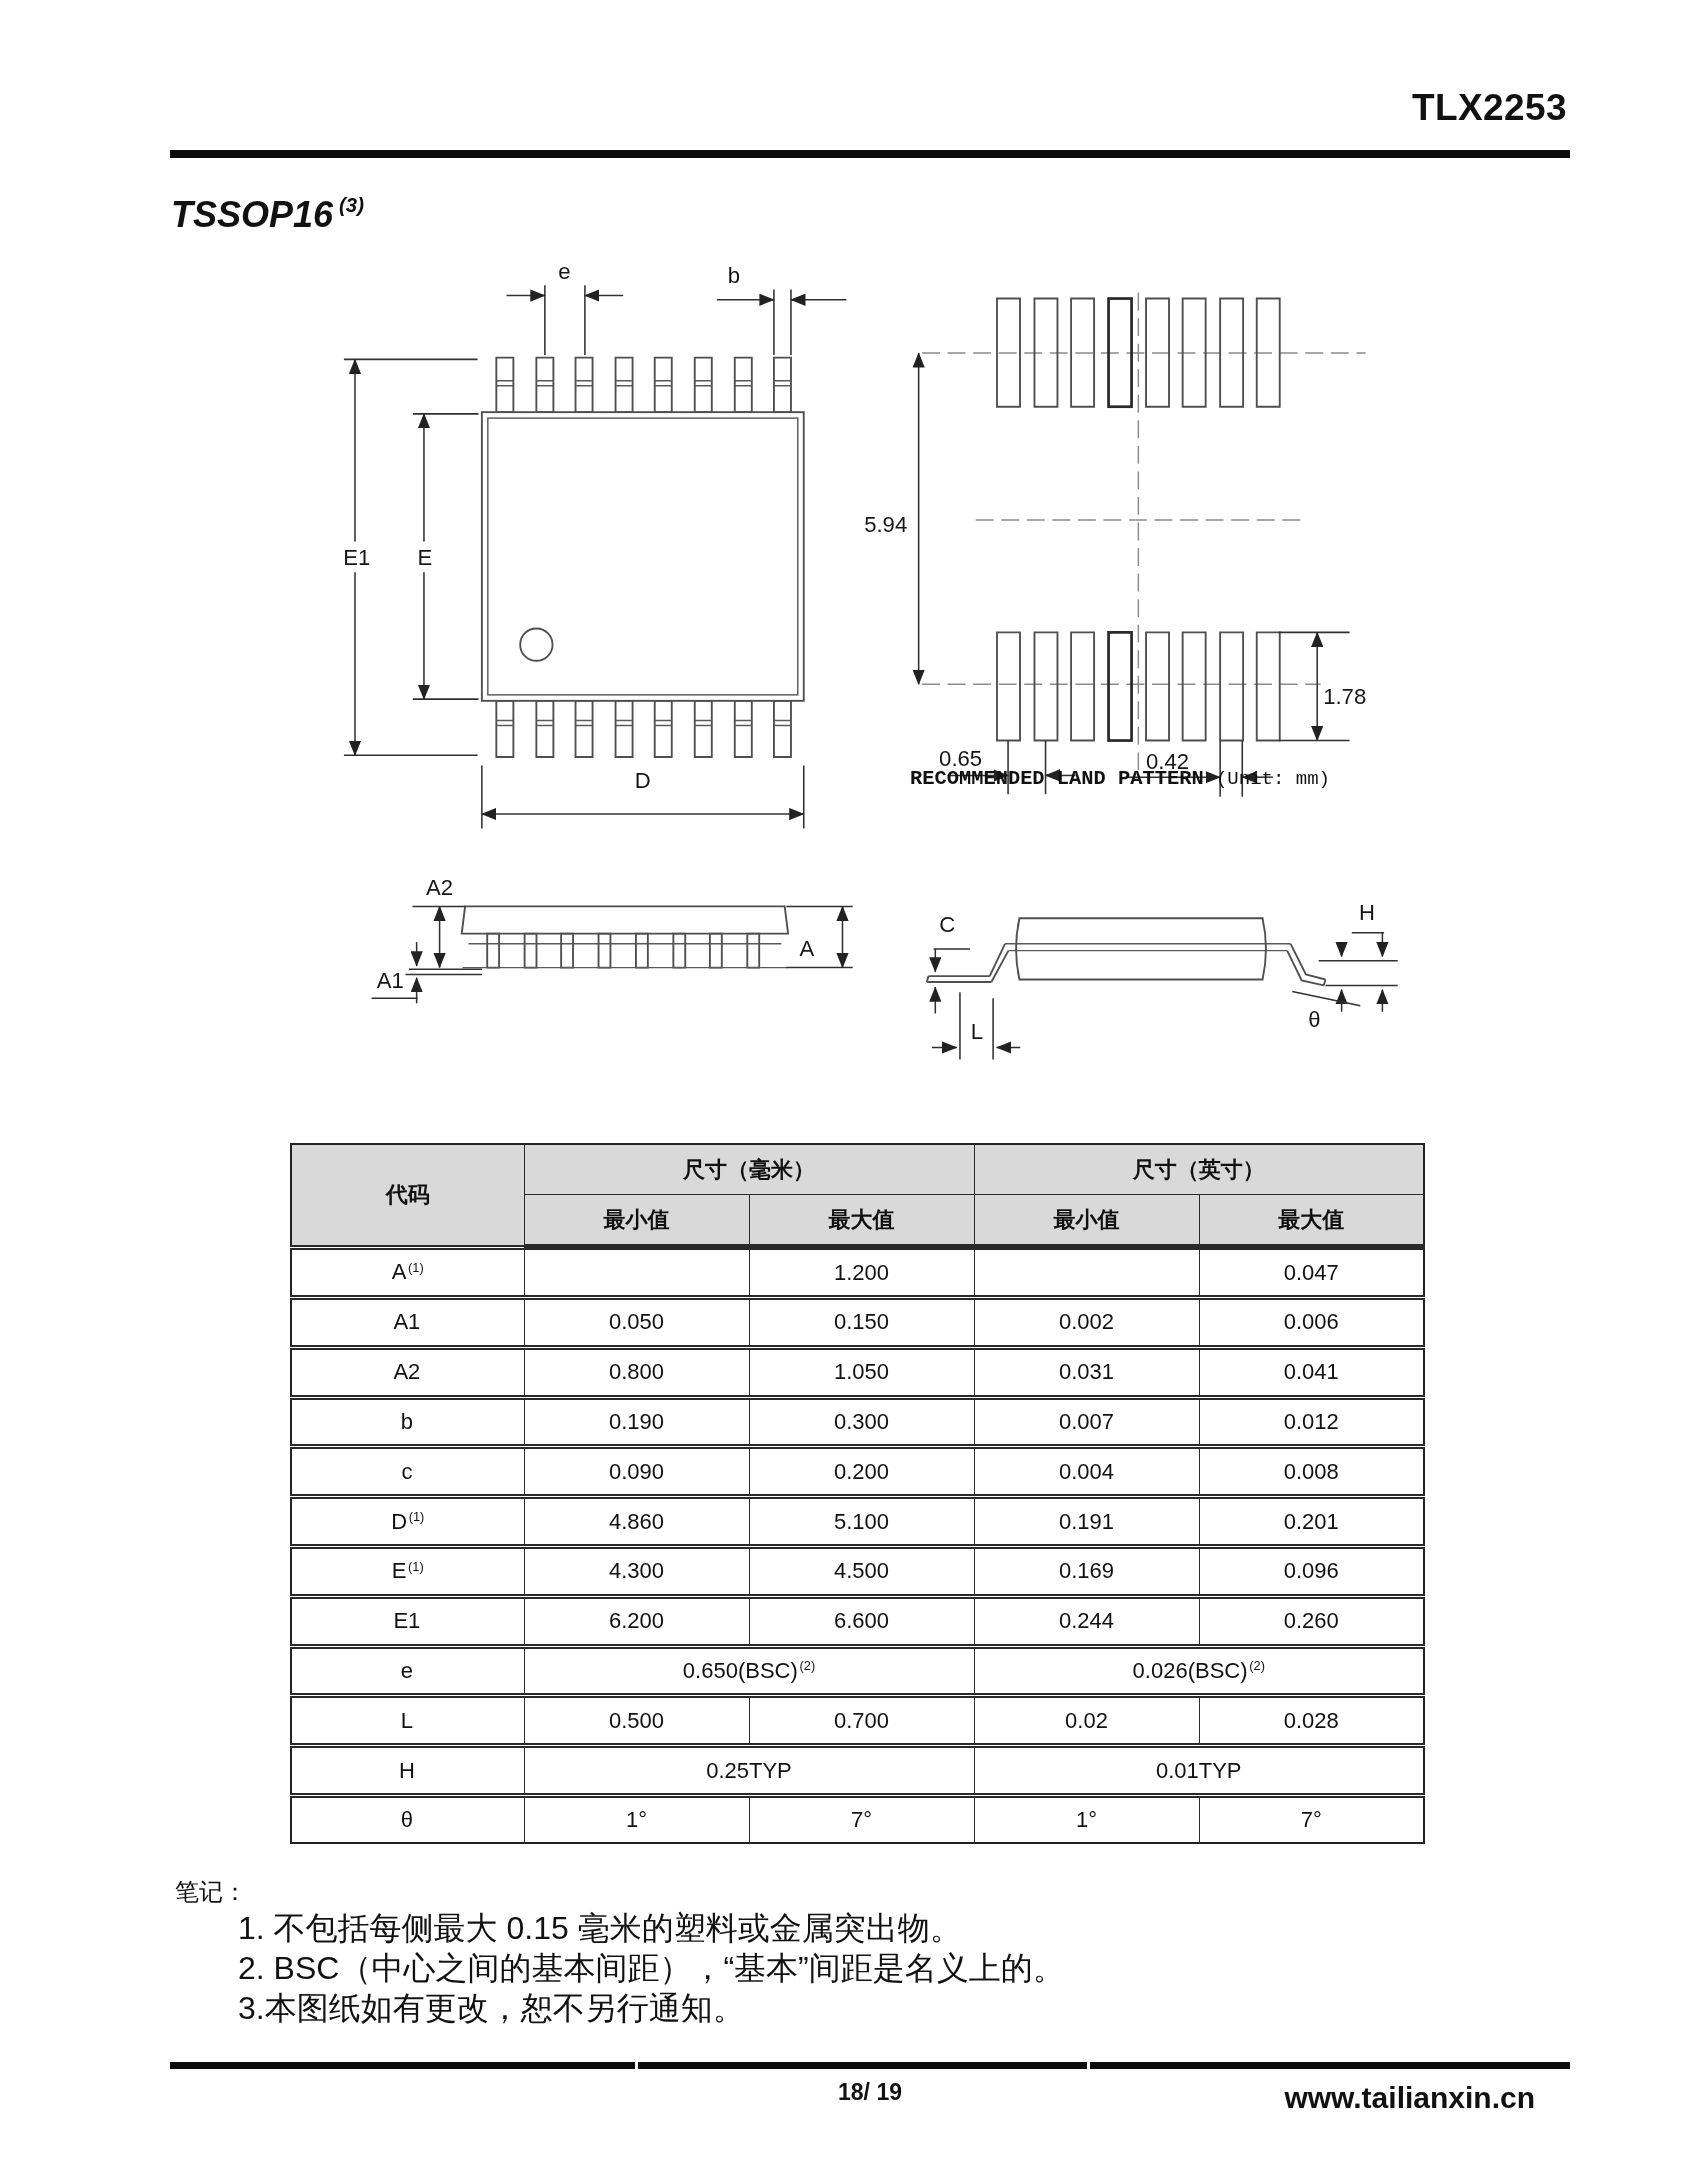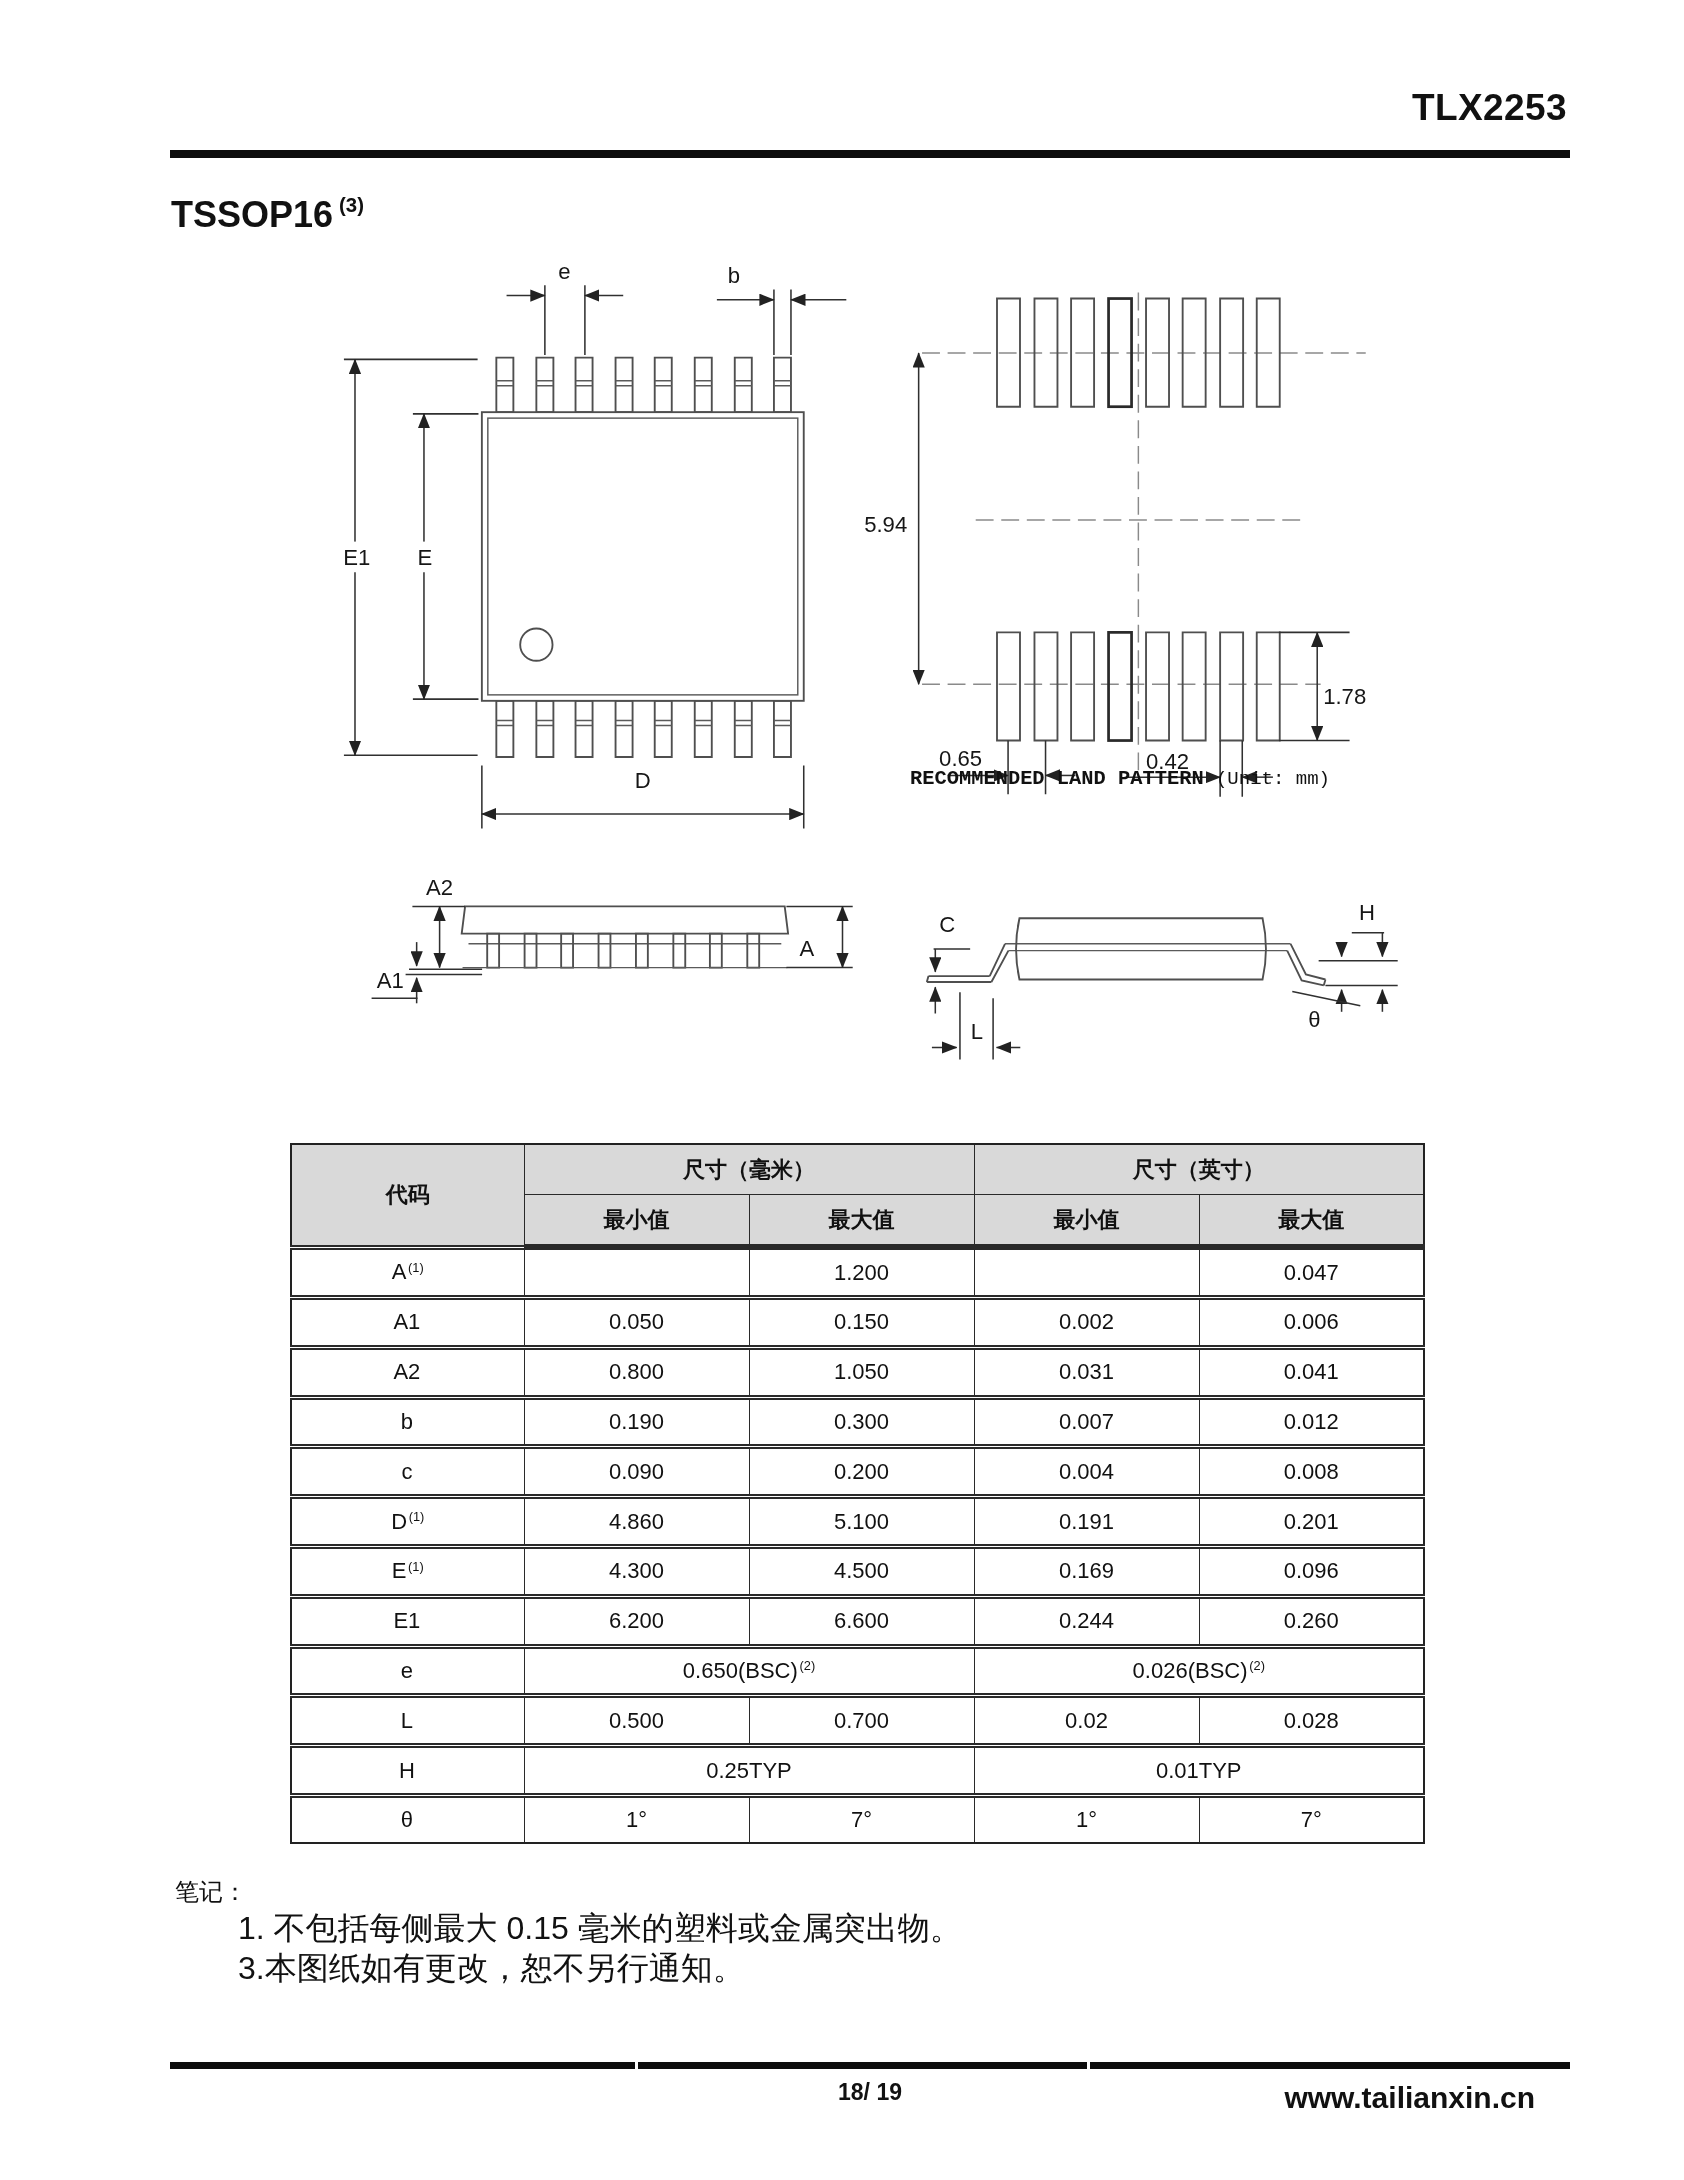--- a/index.html
+++ b/index.html
@@ -1,21 +1,21 @@
 <!DOCTYPE html>
 <html style="font-size:13.6px"><head>
 <meta charset="utf-8">
 <style>
   html,body{margin:0;padding:0;background:#ffffff;}
   body{width:1685px;height:2181px;position:relative;overflow:hidden;
        font-family:"Liberation Sans","DejaVu Sans",sans-serif;color:#111;}
   .abs{position:absolute;}
   .doc-title{top:87px;right:118px;font-size:37px;font-weight:700;letter-spacing:0.4px;}
   .rule-top{left:170px;top:150px;width:1400px;height:7.7px;background:#0d0d0d;}
-  .section-title{left:171px;top:194px;font-size:36px;font-weight:700;}
+  .section-title{left:171px;top:194px;font-size:36px;font-weight:700;font-style:italic;}
   .section-title .sup{font-size:20.4px;vertical-align:15.3px;margin-left:6px;font-weight:700;}
   svg text{font-family:"Liberation Sans","DejaVu Sans",sans-serif;fill:#161616;}
   .dl{font-size:26px;}
   .outline{fill:none;stroke:#4f4f4f;stroke-width:2.2;}
   .thin{fill:none;stroke:#5a5a5a;stroke-width:1.7;}
   .dim{fill:none;stroke:#303030;stroke-width:1.8;}
   .dash{fill:none;stroke:#8a8a8a;stroke-width:1.7;stroke-dasharray:21 9;}
   .bold-pad{fill:none;stroke:#2a2a2a;stroke-width:3.2;}
   .bgbox{fill:#ffffff;stroke:none;}
   .lp-caption{left:910px;top:767px;font-size:20.4px;white-space:nowrap;font-family:Liberation Mono, monospace;}
@@ -310,20 +310,21 @@
       <td>7°</td>
       <td>1°</td>
       <td>7°</td>
     </tr>
   </tbody>
 </table>
 
 <div class="abs notes-head">笔记：</div>
 <div class="abs notes">
   <div>1. 不包括每侧最大 0.15 毫米的塑料或金属突出物。</div>
+  <div>2. BSC（中心之间的基本间距），“基本”间距是名义上的。</div>
   <div>3.本图纸如有更改，恕不另行通知。</div>
 </div>
 
 <div class="abs rule-bottom">
   <div class="rule-gap" style="left:465px;"></div>
   <div class="rule-gap" style="left:917px;"></div>
 </div>
 <div class="abs footer-page">18/ 19</div>
 <div class="abs footer-site">www.tailianxin.cn</div>
 

